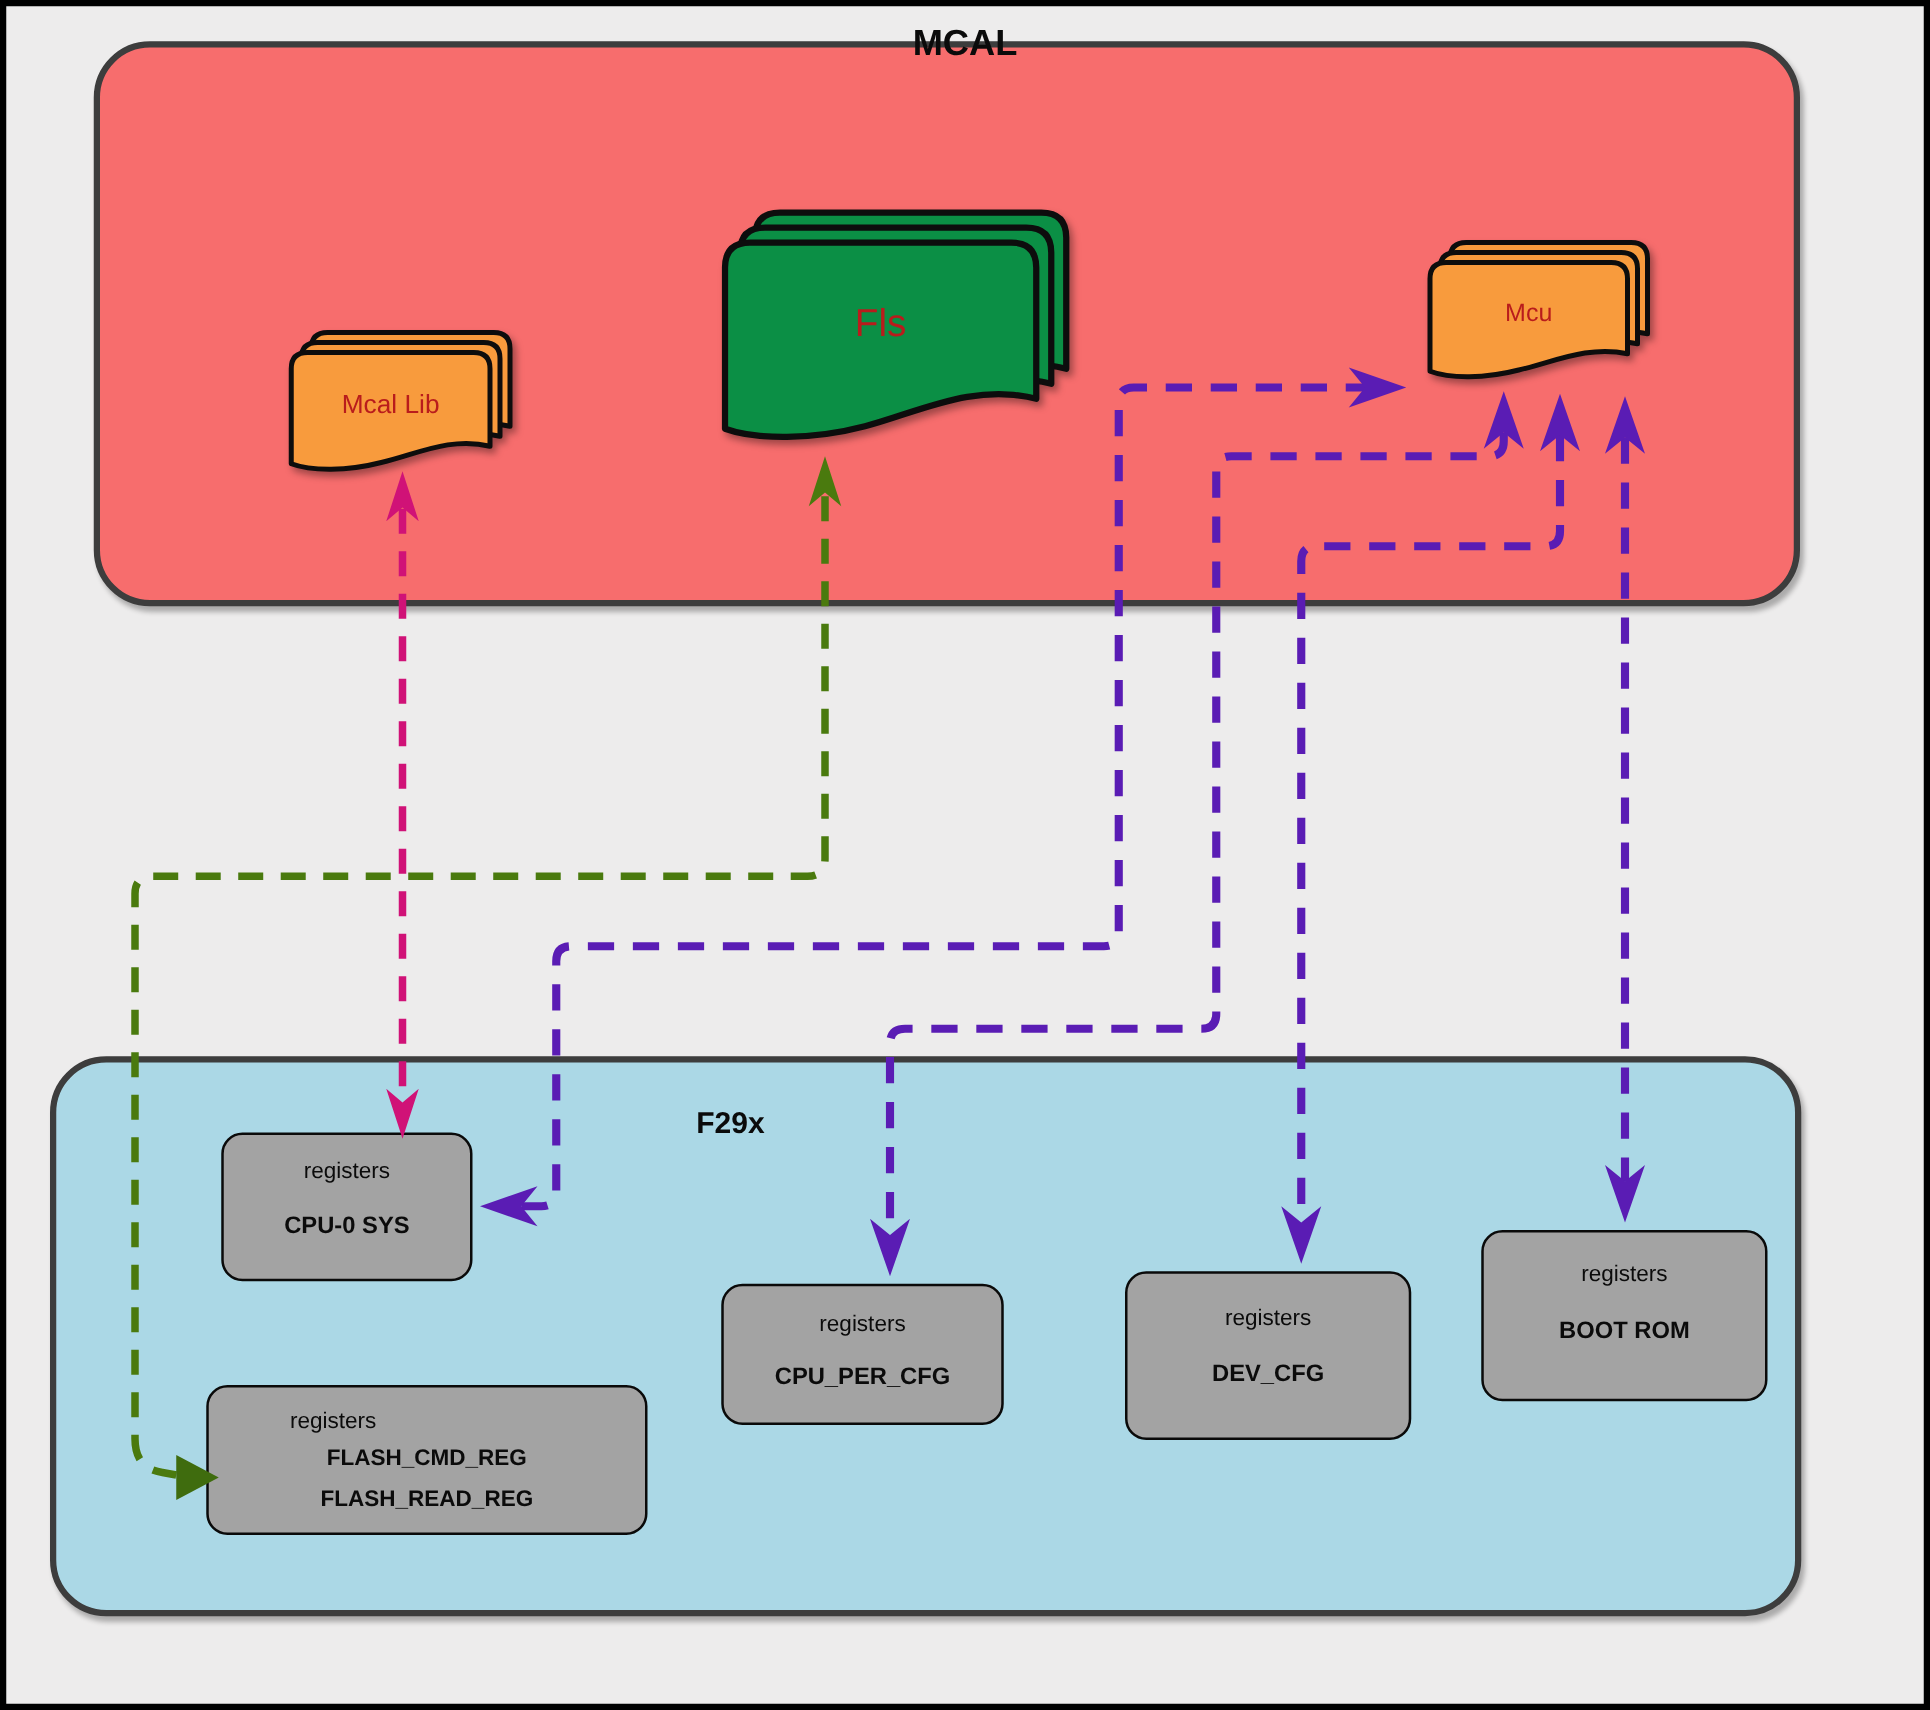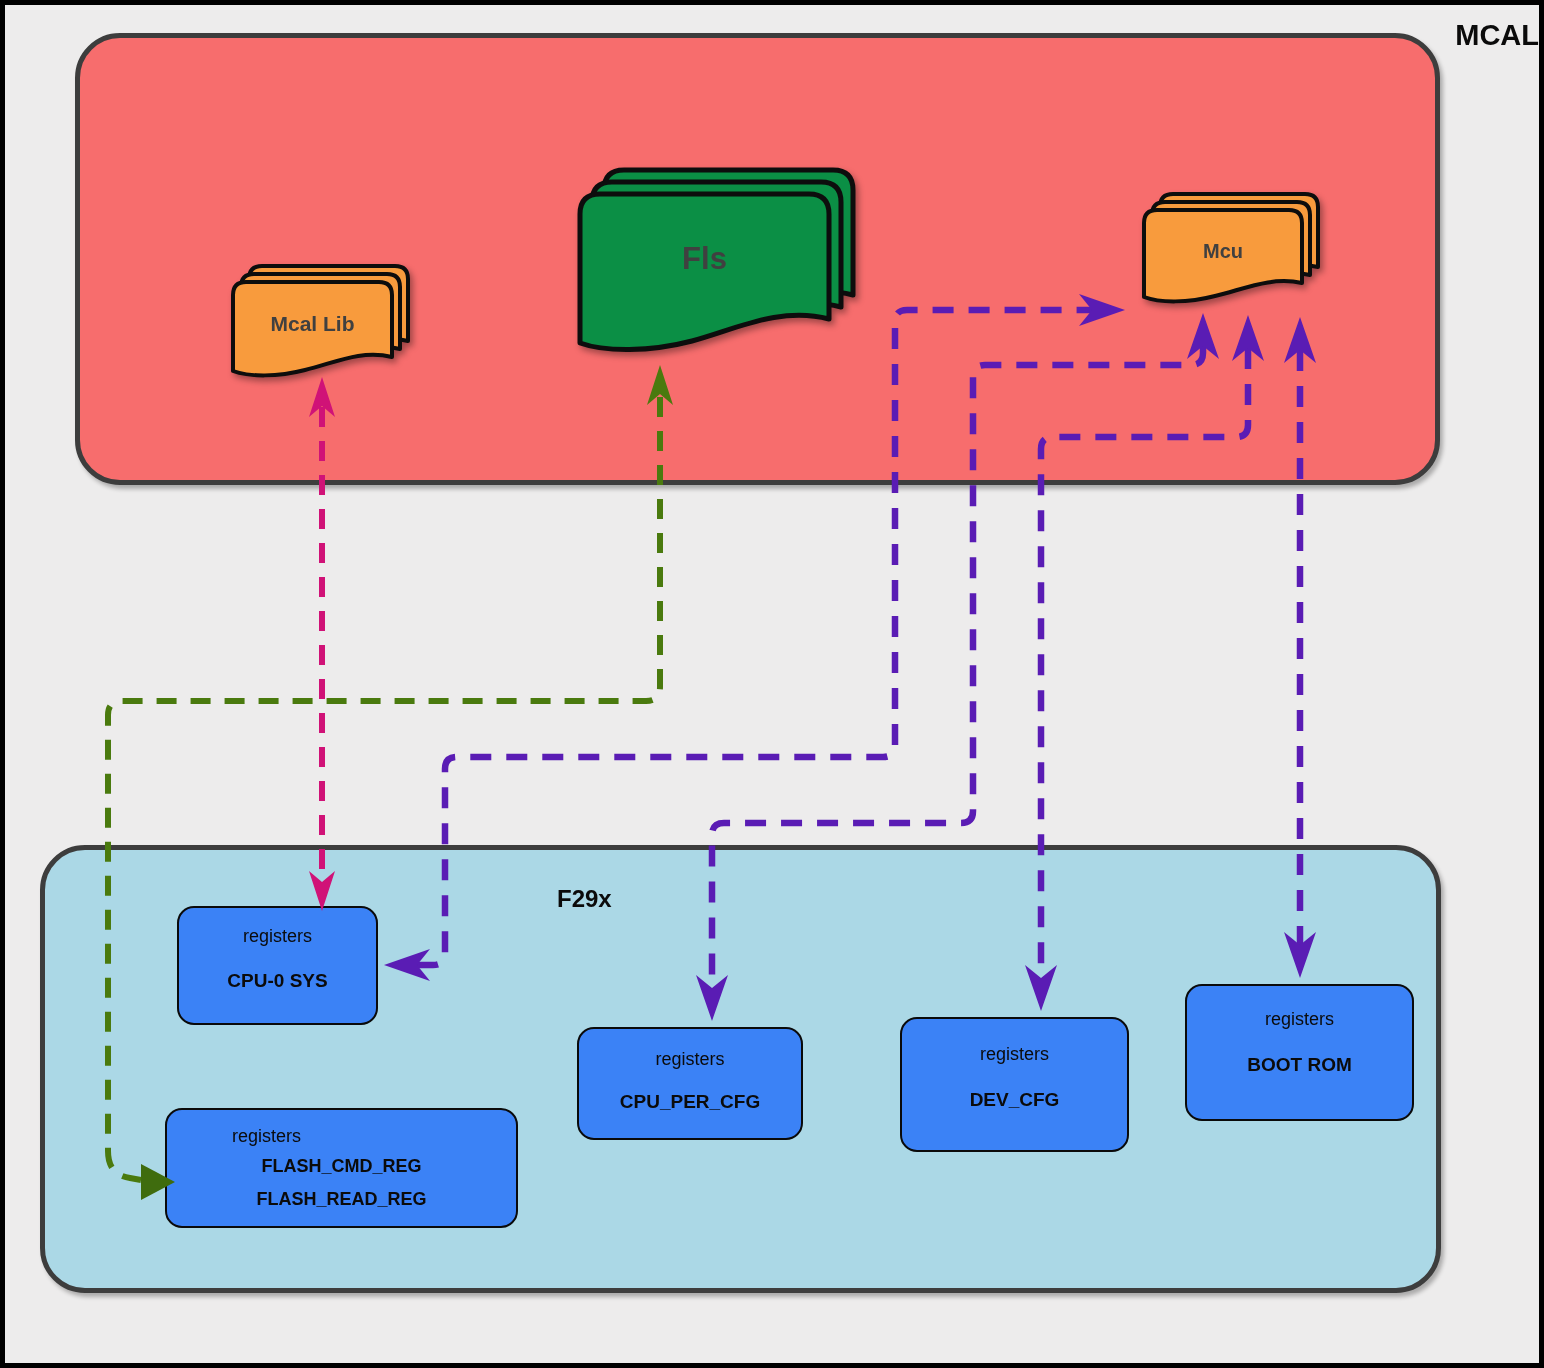--- a/index.html
+++ b/index.html
@@ -14,29 +14,29 @@
     position:absolute;box-sizing:border-box;
     border:5px solid #3d3d3d;border-radius:45px;
     box-shadow:3px 4px 4px rgba(0,0,0,0.28);
   }
   .mcal-box{left:70px;top:28px;width:1365px;height:452px;background:#f76d6d;}
   .f29x-box{left:35px;top:840px;width:1401px;height:448px;background:#abd8e6;}
   .bigbox-title{
     position:absolute;font-weight:bold;color:#0b0b0b;
     white-space:nowrap;
   }
-  .mcal-title{left:0;right:0;top:14px;text-align:right;font-size:29px;}
+  .mcal-title{left:0;right:0;top:14px;text-align:center;font-size:29px;}
   .f29x-title{left:552px;top:880px;font-size:24px;}
   .doc-stack{position:absolute;filter:drop-shadow(3px 4px 3px rgba(0,0,0,0.35));}
   .doc-label{
     position:absolute;display:flex;align-items:center;justify-content:center;
-    font-weight:bold;color:#404040;pointer-events:none;
+    font-weight:normal;color:#b91c1c;pointer-events:none;
   }
   .regbox{
-    position:absolute;box-sizing:border-box;background:#3b82f6;
+    position:absolute;box-sizing:border-box;background:#a3a3a3;
     border:2.5px solid #0a0a0a;border-radius:17px;
     display:flex;flex-direction:column;align-items:center;
     color:#0b0b0b;
   }
   .regbox .heading{font-size:18px;line-height:22px;}
   .regbox .regname{font-size:19px;line-height:28px;font-weight:bold;white-space:nowrap;}
   .regbox .regname.small{font-size:18px;}
   .arrows{position:absolute;left:0;top:0;width:1544px;height:1368px;pointer-events:none;}
 </style>
 </head>

